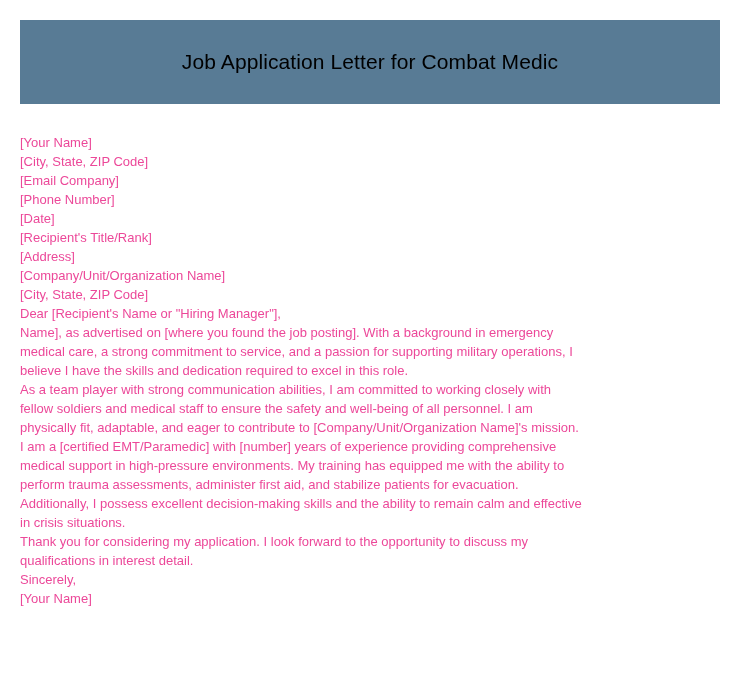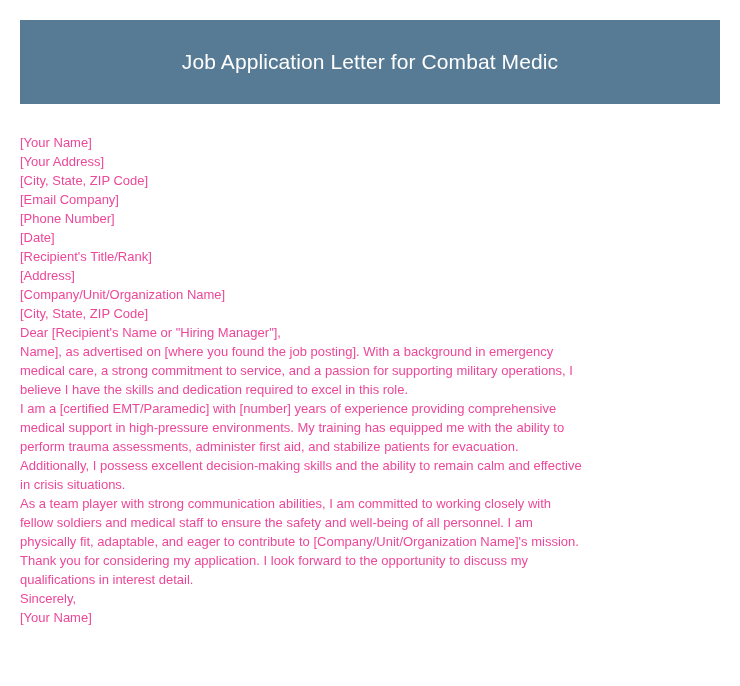--- a/index.html
+++ b/index.html
@@ -19,21 +19,21 @@
       left: 20px;
       top: 20px;
       width: 700px;
       height: 84px;
       background: #587b95;
       display: flex;
       align-items: center;
       justify-content: center;
     }
     .header-title {
-      color: #ffffff;
+      color: #000000;
       font-size: 21px;
       letter-spacing: 0.1px;
       font-family: "Liberation Sans", sans-serif;
     }
     .letter {
       position: absolute;
       left: 20px;
       top: 133px;
       width: 705px;
       color: #ec4899;
@@ -52,21 +52,20 @@
 </head>
 <body>
 
 <div class="header">
   <span class="header-title">Job Application Letter for Combat Medic</span>
 </div>
 
 <div class="letter">
   <div>
     <span class="line">[Your Name]</span>
-    <span class="line">[Your Address]</span>
     <span class="line">[City, State, ZIP Code]</span>
     <span class="line">[Email Company]</span>
     <span class="line">[Phone Number]</span>
     <span class="line">[Date]</span>
   </div>
 
   <div>
     <span class="line">[Recipient's Title/Rank]</span>
     <span class="line">[Address]</span>
     <span class="line">[Company/Unit/Organization Name]</span>
@@ -75,31 +74,31 @@
 
   <span class="line">Dear [Recipient's Name or "Hiring Manager"],</span>
 
   <div class="para">
     <span class="line">Name], as advertised on [where you found the job posting]. With a background in emergency</span>
     <span class="line">medical care, a strong commitment to service, and a passion for supporting military operations, I</span>
     <span class="line">believe I have the skills and dedication required to excel in this role.</span>
   </div>
 
   <div class="para">
+    <span class="line">As a team player with strong communication abilities, I am committed to working closely with</span>
+    <span class="line">fellow soldiers and medical staff to ensure the safety and well-being of all personnel. I am</span>
+    <span class="line">physically fit, adaptable, and eager to contribute to [Company/Unit/Organization Name]'s mission.</span>
+  </div>
+
+  <div class="para">
     <span class="line">I am a [certified EMT/Paramedic] with [number] years of experience providing comprehensive</span>
     <span class="line">medical support in high-pressure environments. My training has equipped me with the ability to</span>
     <span class="line">perform trauma assessments, administer first aid, and stabilize patients for evacuation.</span>
     <span class="line">Additionally, I possess excellent decision-making skills and the ability to remain calm and effective</span>
     <span class="line">in crisis situations.</span>
-  </div>
-
-  <div class="para">
-    <span class="line">As a team player with strong communication abilities, I am committed to working closely with</span>
-    <span class="line">fellow soldiers and medical staff to ensure the safety and well-being of all personnel. I am</span>
-    <span class="line">physically fit, adaptable, and eager to contribute to [Company/Unit/Organization Name]'s mission.</span>
   </div>
 
   <div class="para">
     <span class="line">Thank you for considering my application. I look forward to the opportunity to discuss my</span>
     <span class="line">qualifications in interest detail.</span>
   </div>
 
   <span class="line">Sincerely,</span>
   <span class="line">[Your Name]</span>
 </div>

